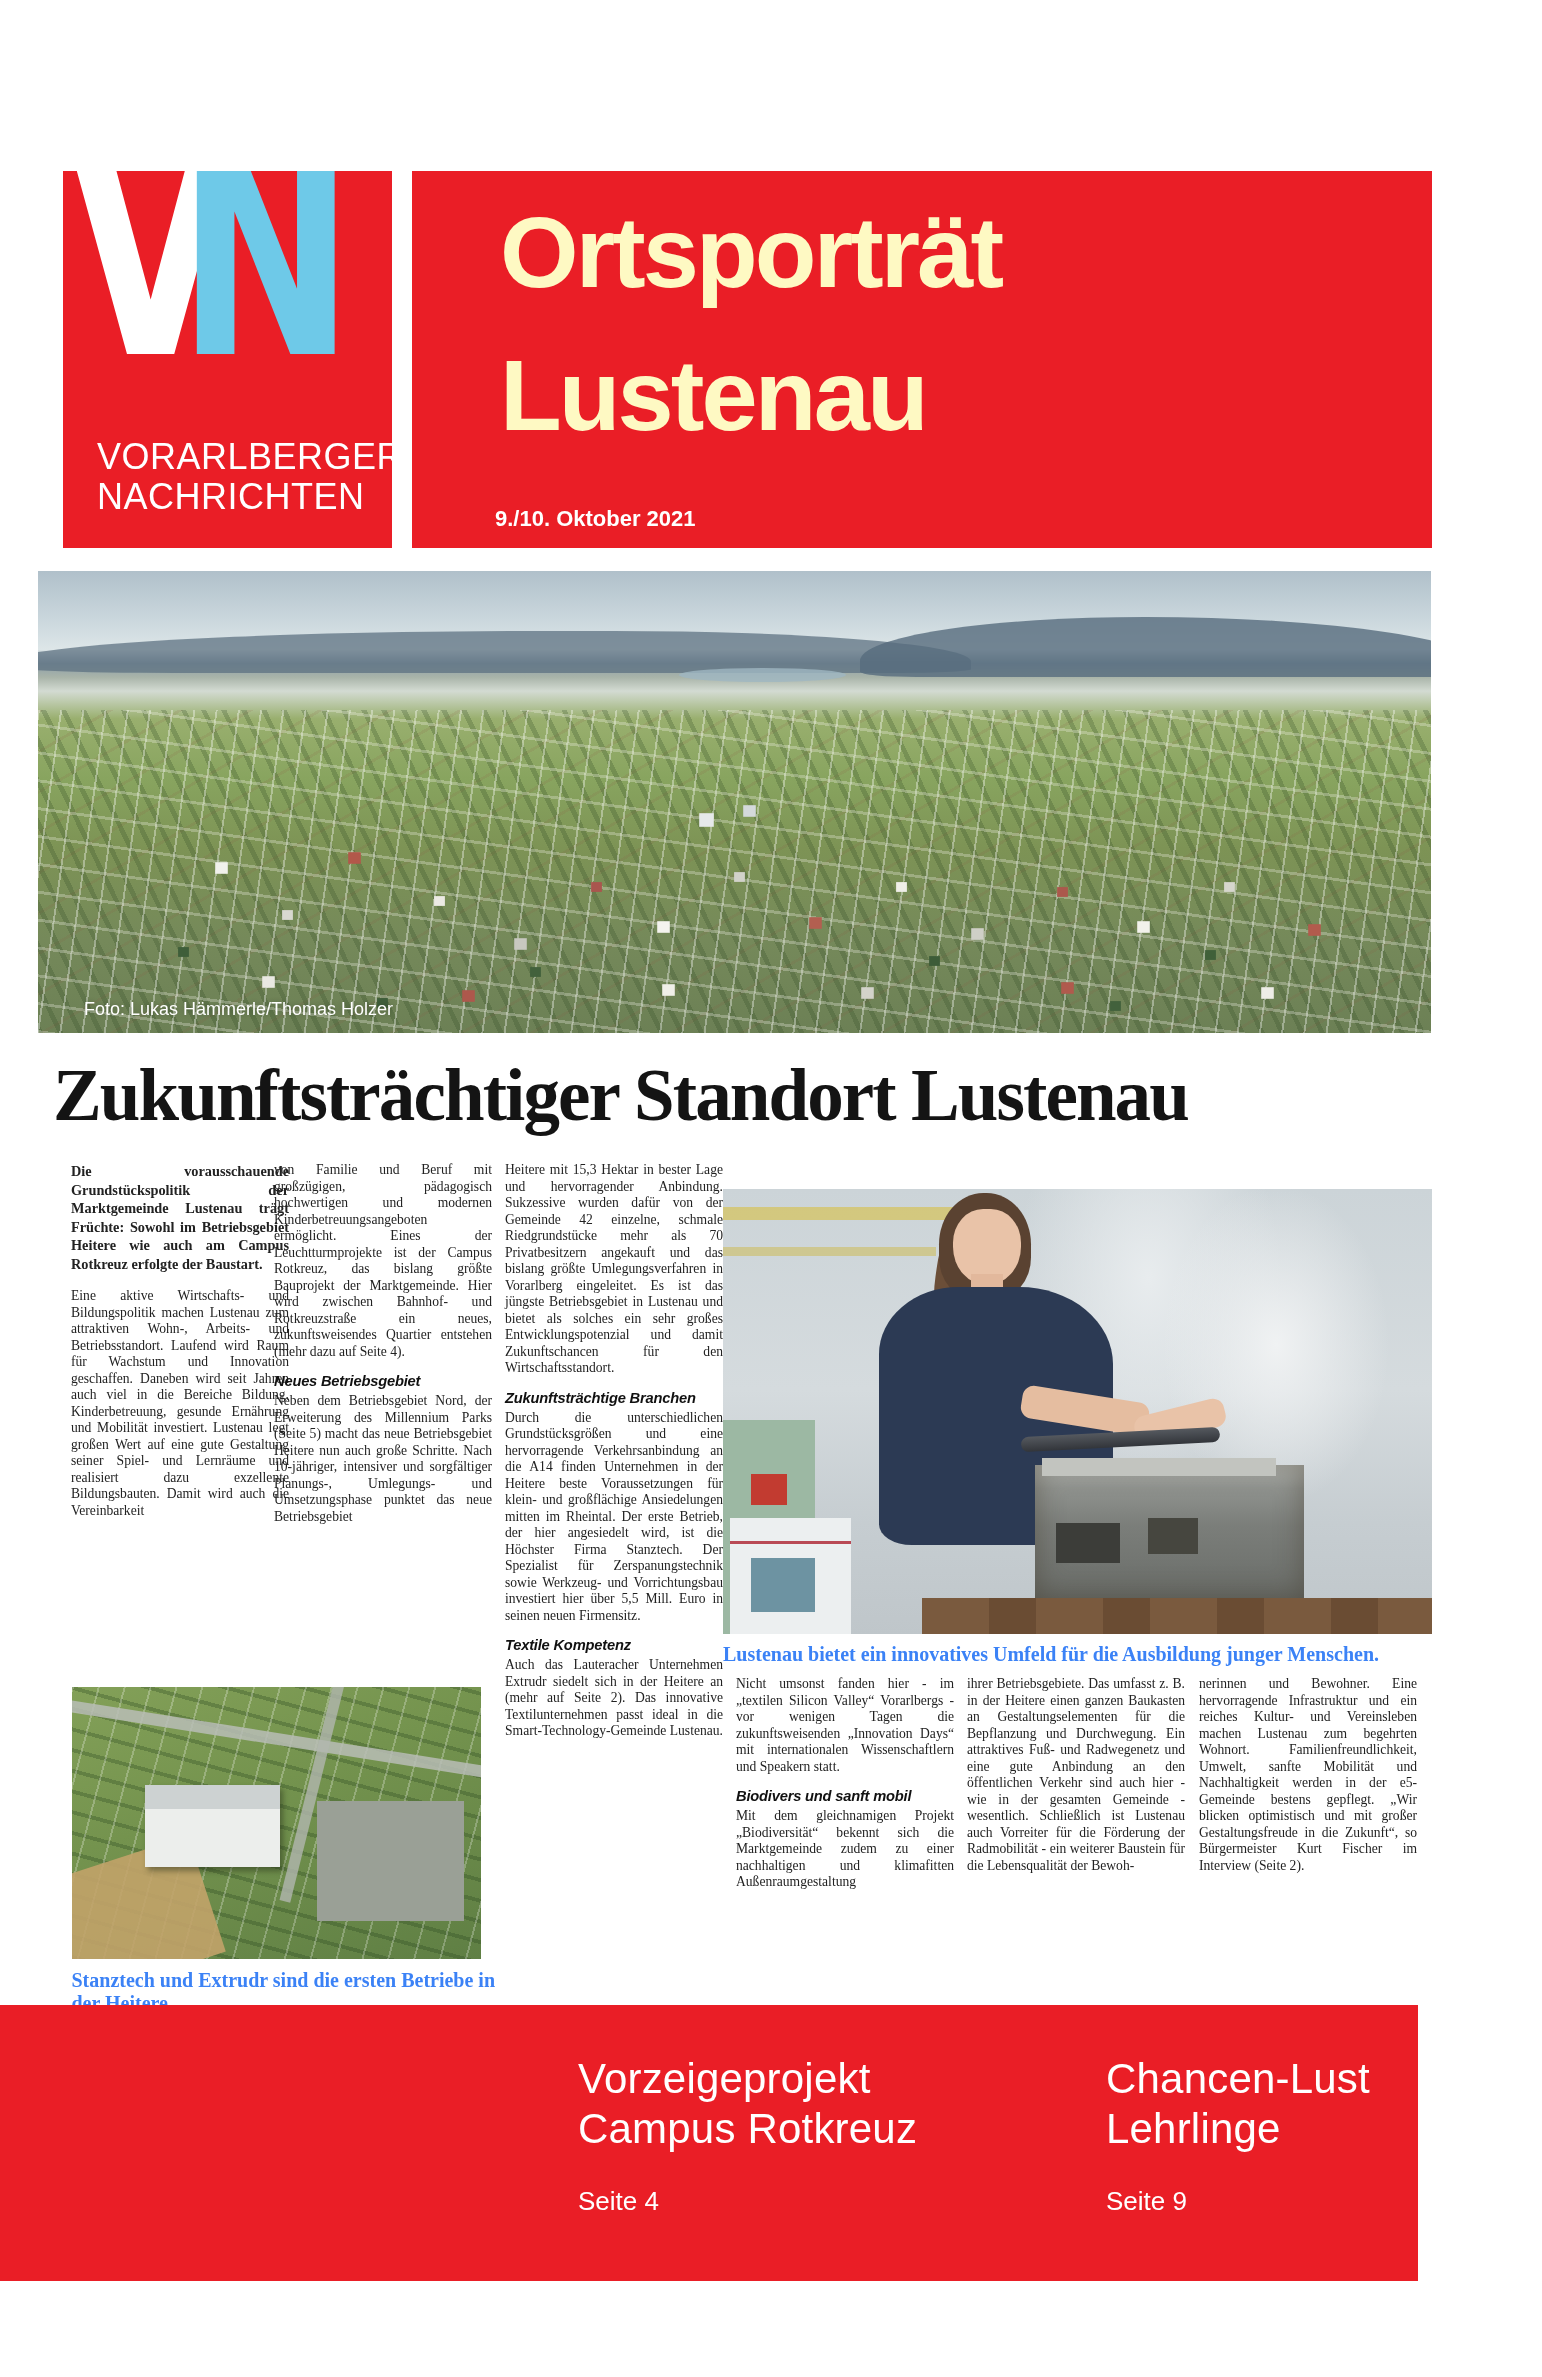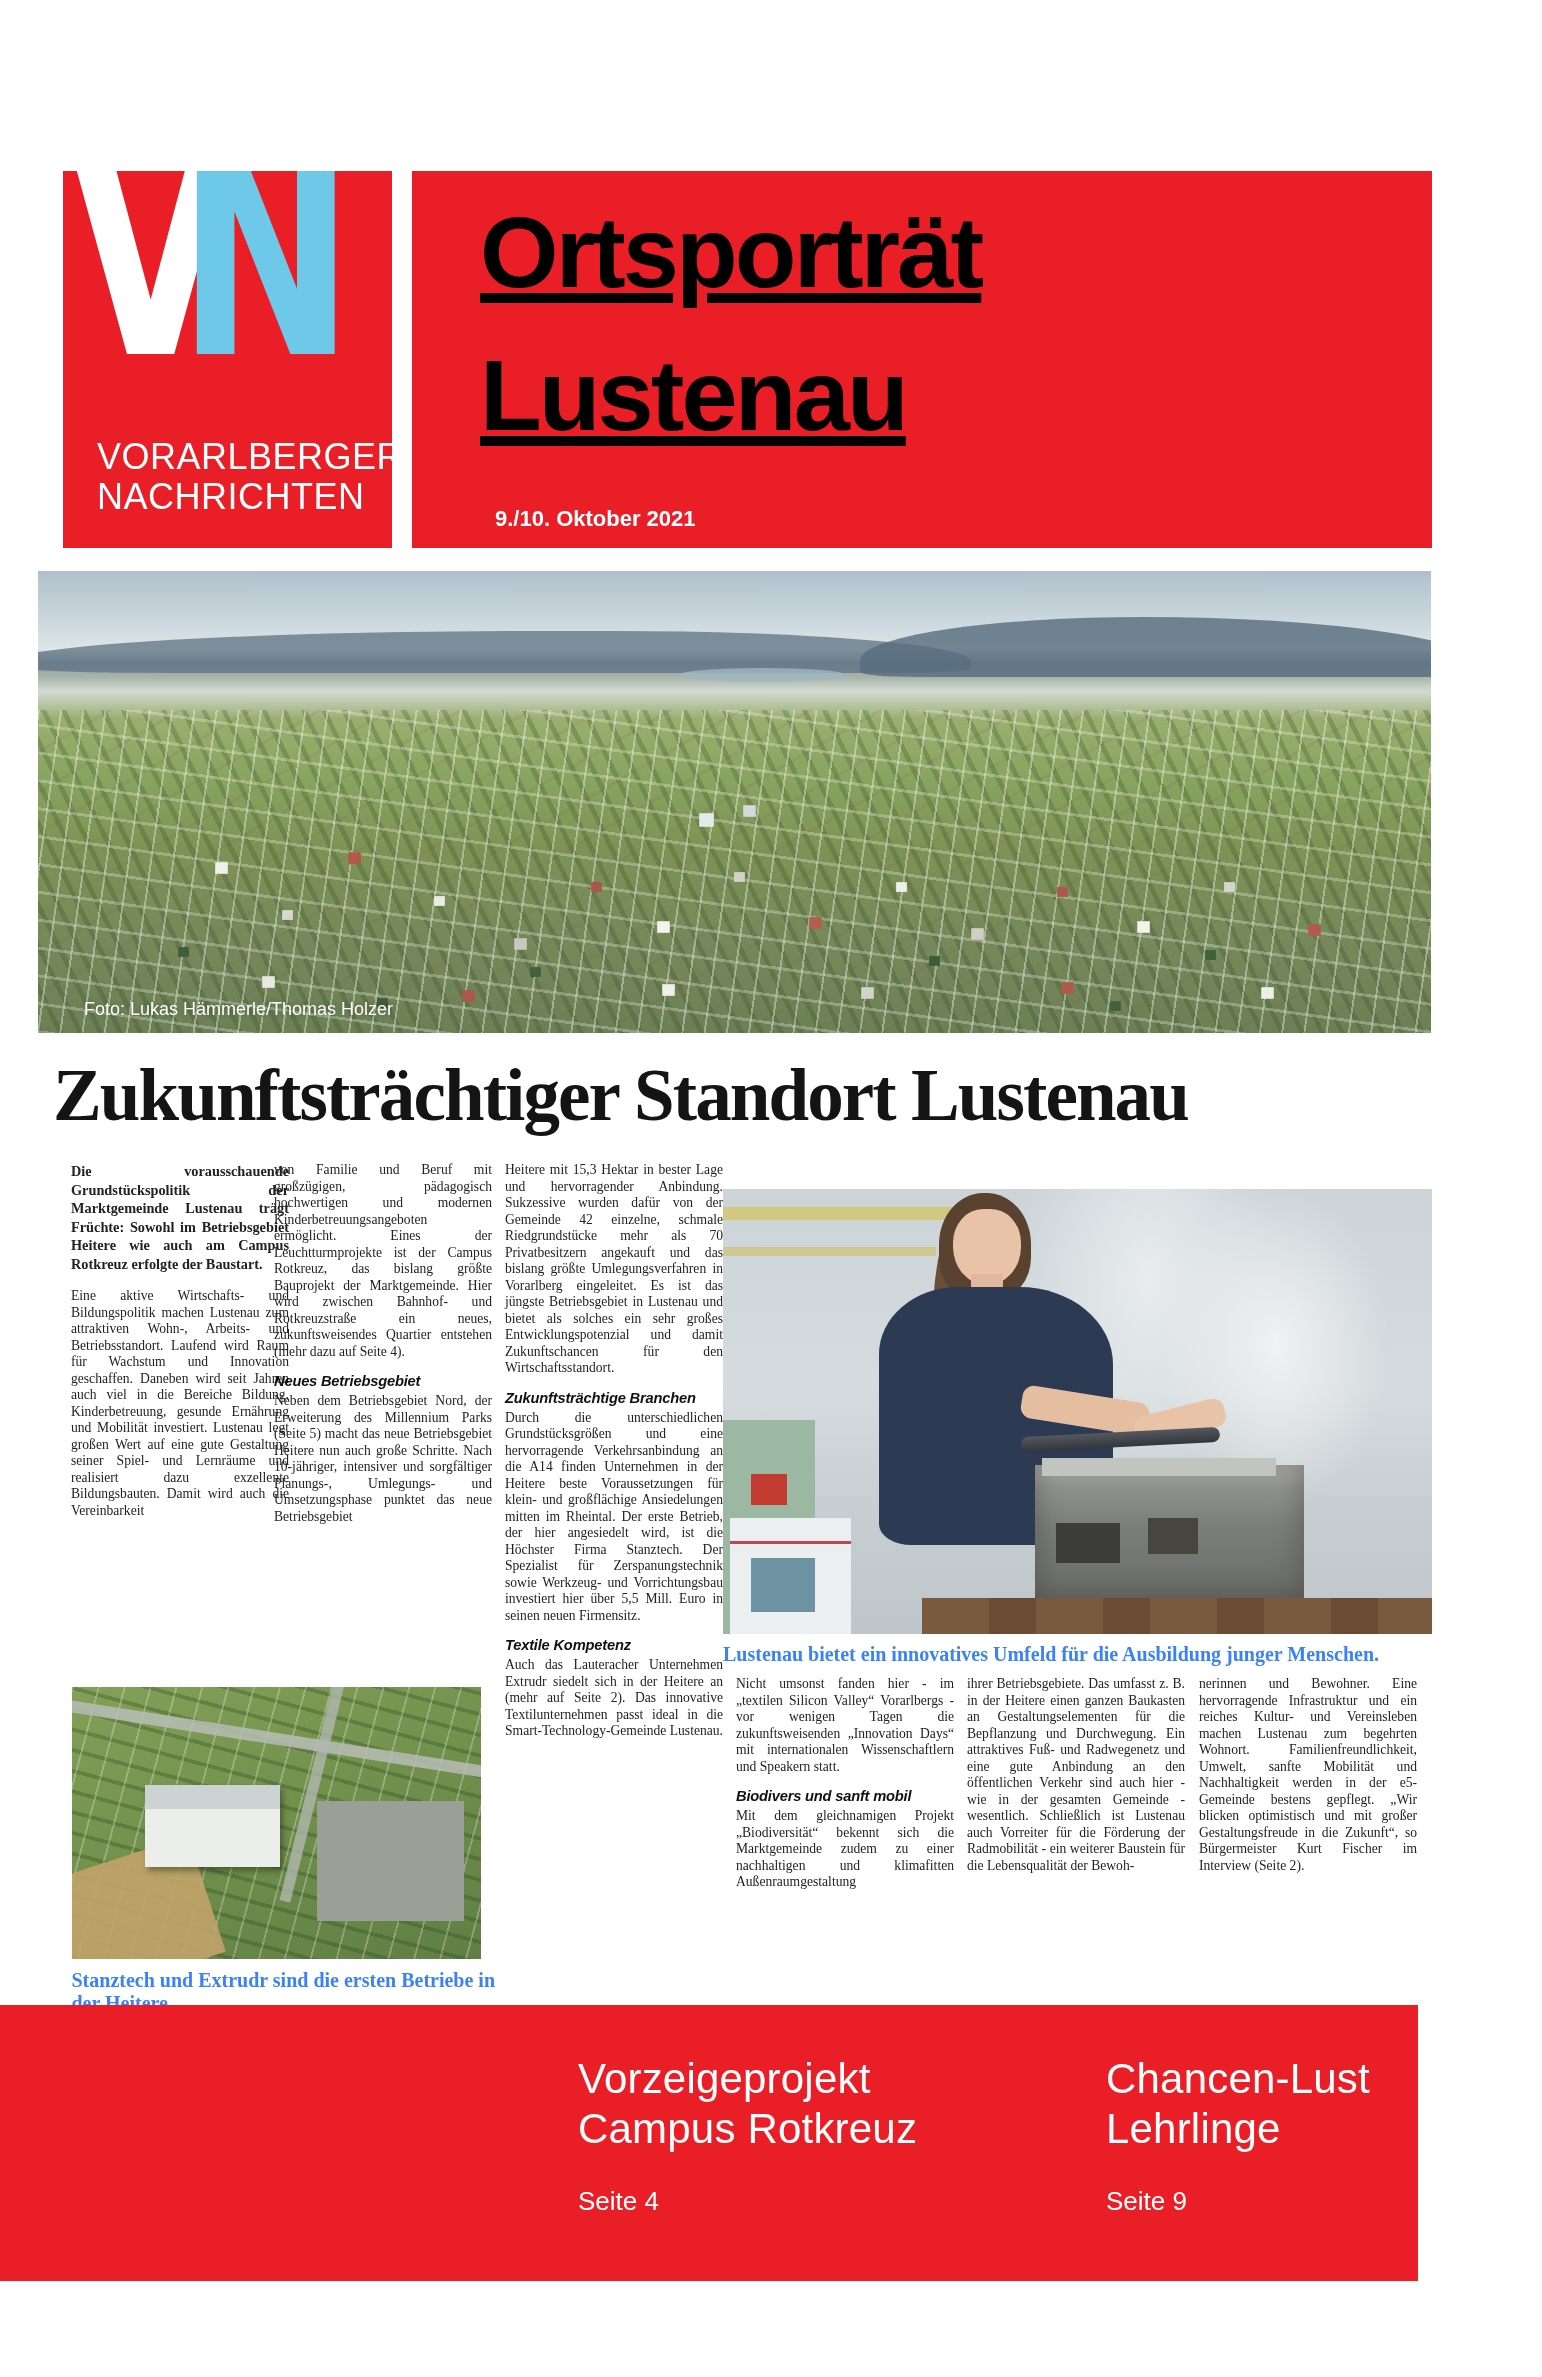--- a/index.html
+++ b/index.html
@@ -9,22 +9,22 @@
   .logo-box{position:absolute;left:63px;top:171px;width:329px;height:377px;
             background:var(--red);overflow:hidden;}
   .monogram{position:absolute;left:5.7px;top:-63px;height:295px;line-height:295px;
             font-family:"DejaVu Sans",sans-serif;font-weight:bold;font-size:285px;
             transform:scaleX(.74);transform-origin:left top;white-space:nowrap;}
   .mv{color:#fff;position:relative;z-index:1;}
   .mn{color:var(--blue);position:relative;z-index:2;margin-left:-74px;}
   .brandlines{position:absolute;left:34px;top:266px;color:#fff;font-size:36px;
               line-height:40px;letter-spacing:0.5px;font-weight:normal;}
   .title-box{position:absolute;left:412px;top:171px;width:1020px;height:377px;background:var(--red);}
-  .ed-title{position:absolute;left:68px;top:9.5px;color:#000000;font-weight:bold;
-            font-size:101px;line-height:143px;letter-spacing:-2.9px;text-decoration:underline;}
+  .ed-title{position:absolute;left:88px;top:9.5px;color:#fef9c3;font-weight:bold;
+            font-size:101px;line-height:143px;letter-spacing:-2.9px;}
   .ed-date{position:absolute;left:83px;top:335px;color:#fff;font-weight:bold;font-size:22px;}
   .tagline{position:absolute;left:228px;top:584px;width:228px;text-align:center;
            font-size:16px;color:#9b9b9b;}
   .tag-brand{font-weight:bold;color:#4a4a4a;letter-spacing:0.5px;}
   
   .hero{position:absolute;left:38px;top:571px;width:1393px;height:462px;overflow:hidden;
         background:linear-gradient(180deg,#b0c0ca 0%,#c9d6dc 10%,#dde6e8 17%,#8d9fa9 20%,
                    #a9b4a9 23%,#d3dbd2 26%,#99af6e 32%,#88a45f 45%,#7d9355 60%,
                    #75895a 80%,#6c8055 100%);}
   .ridge{position:absolute;left:-3%;top:13%;width:70%;height:9%;background:#5e7181;opacity:.75;

